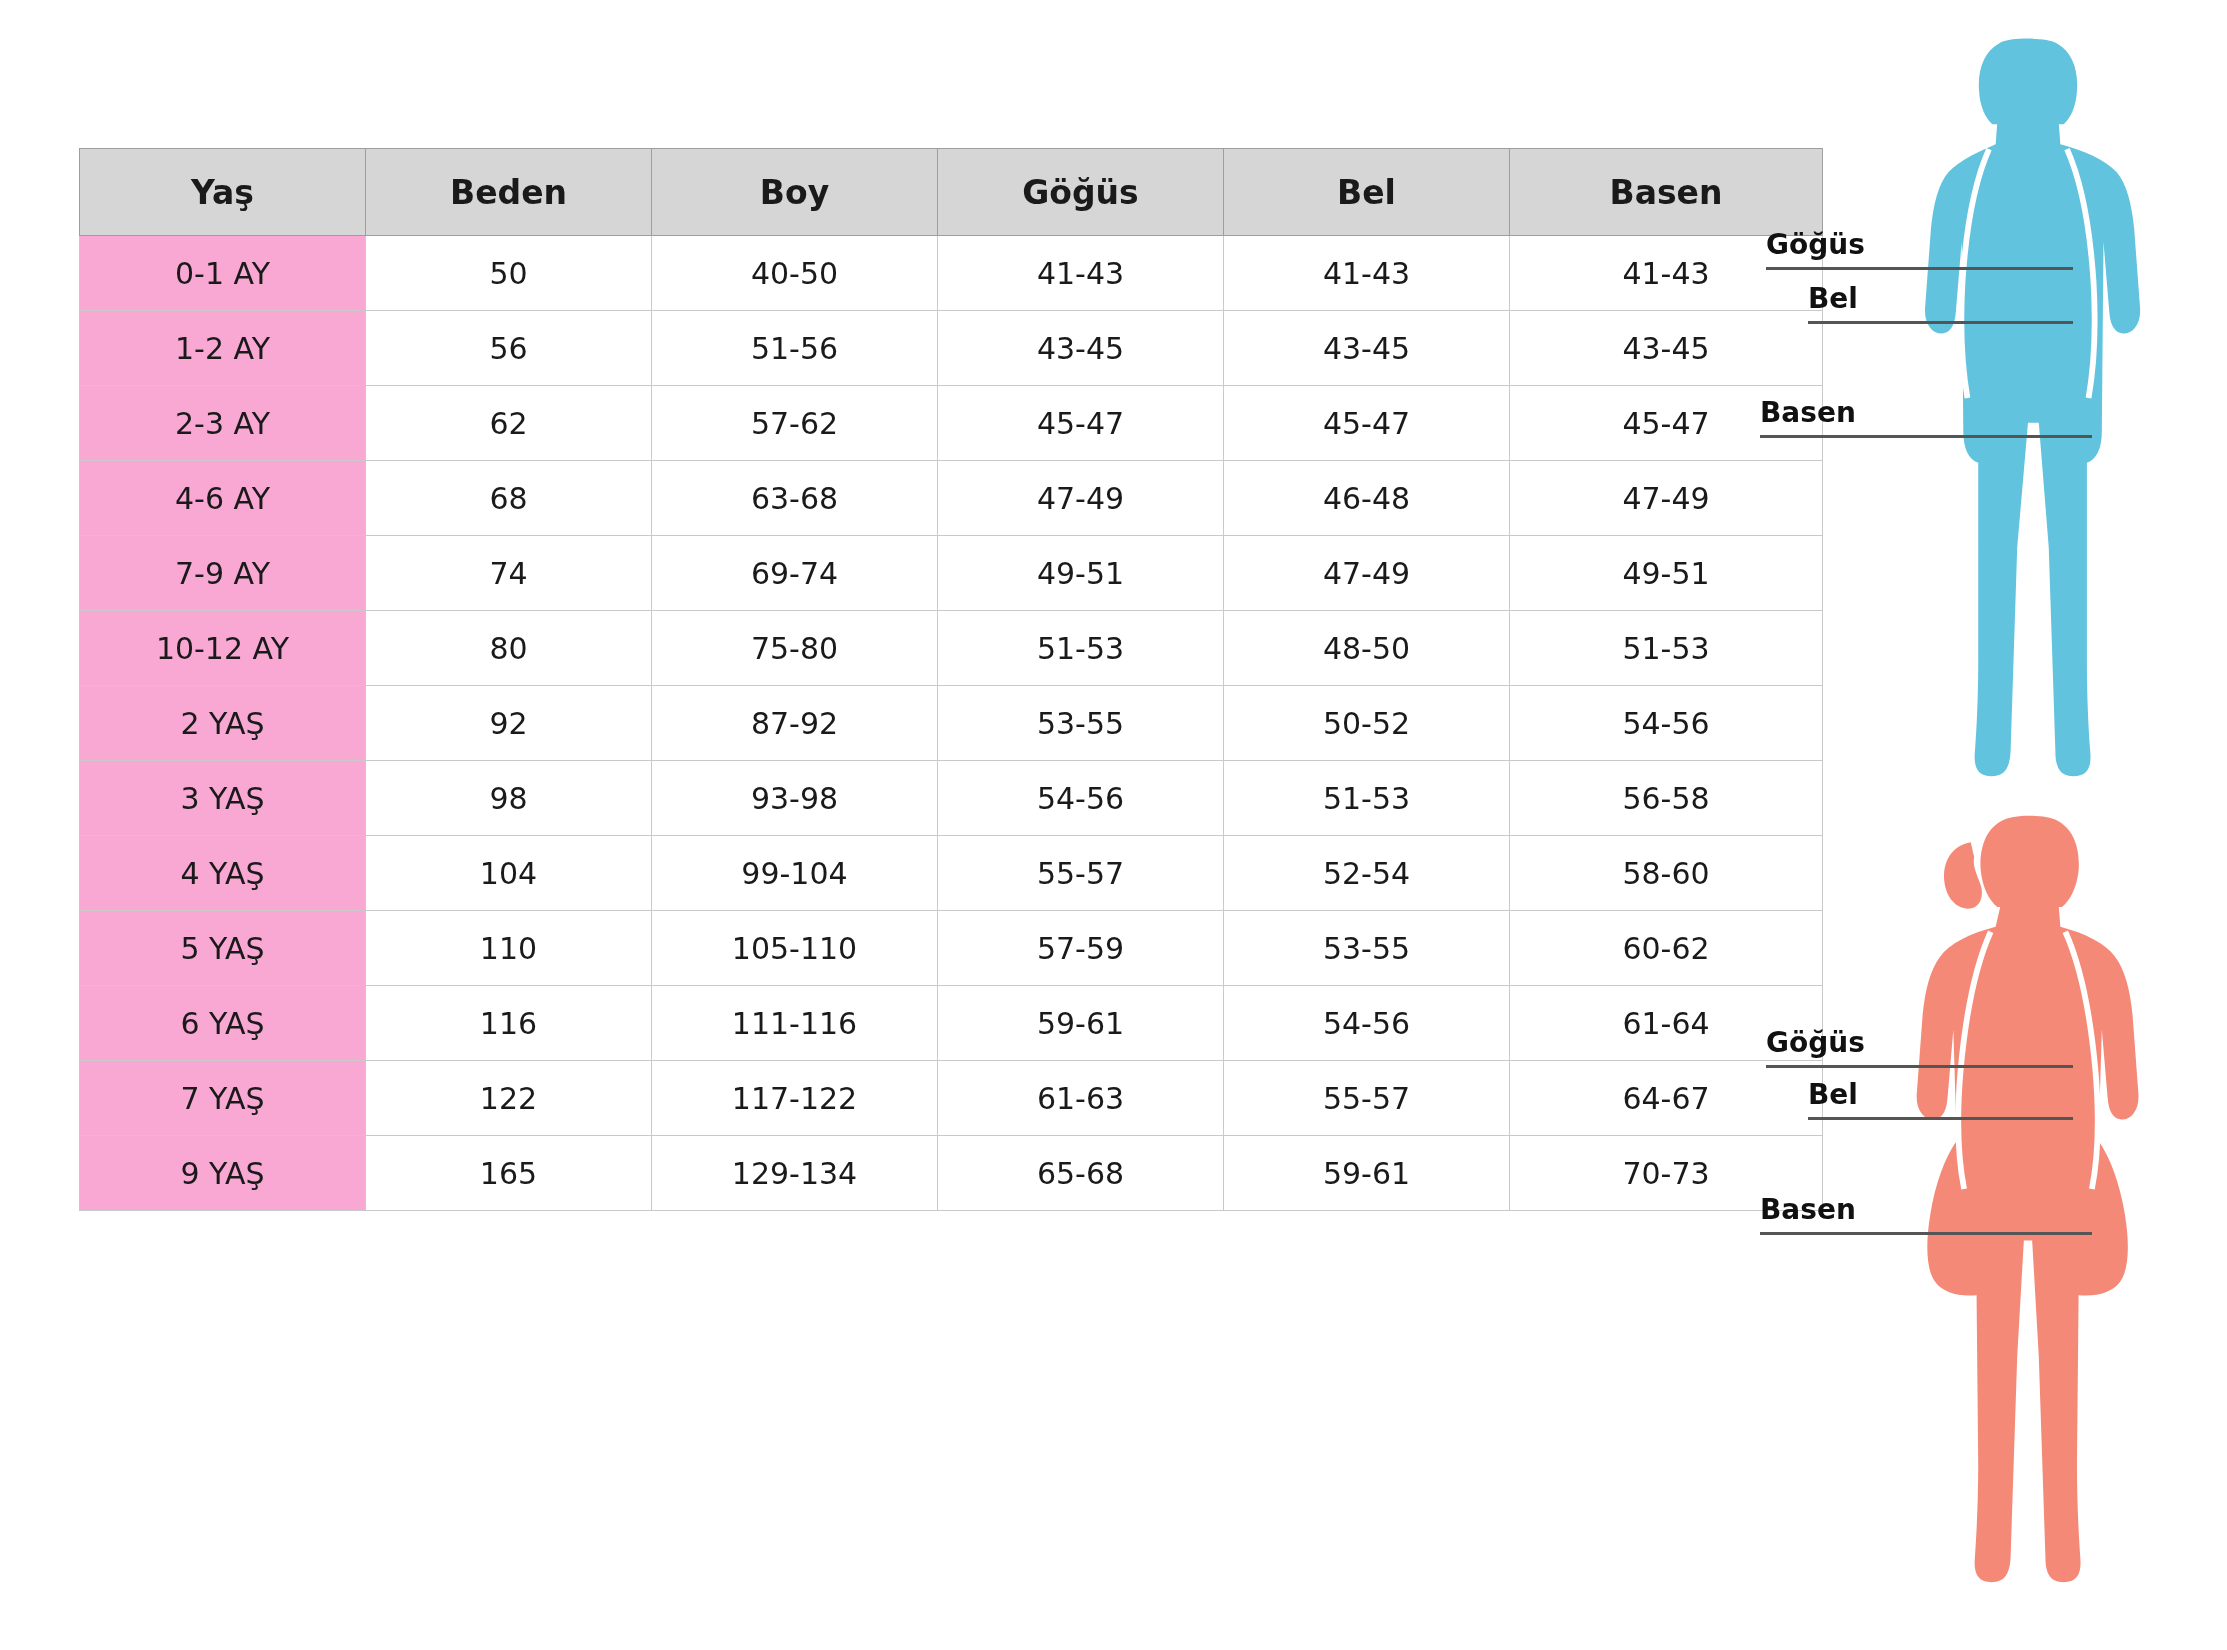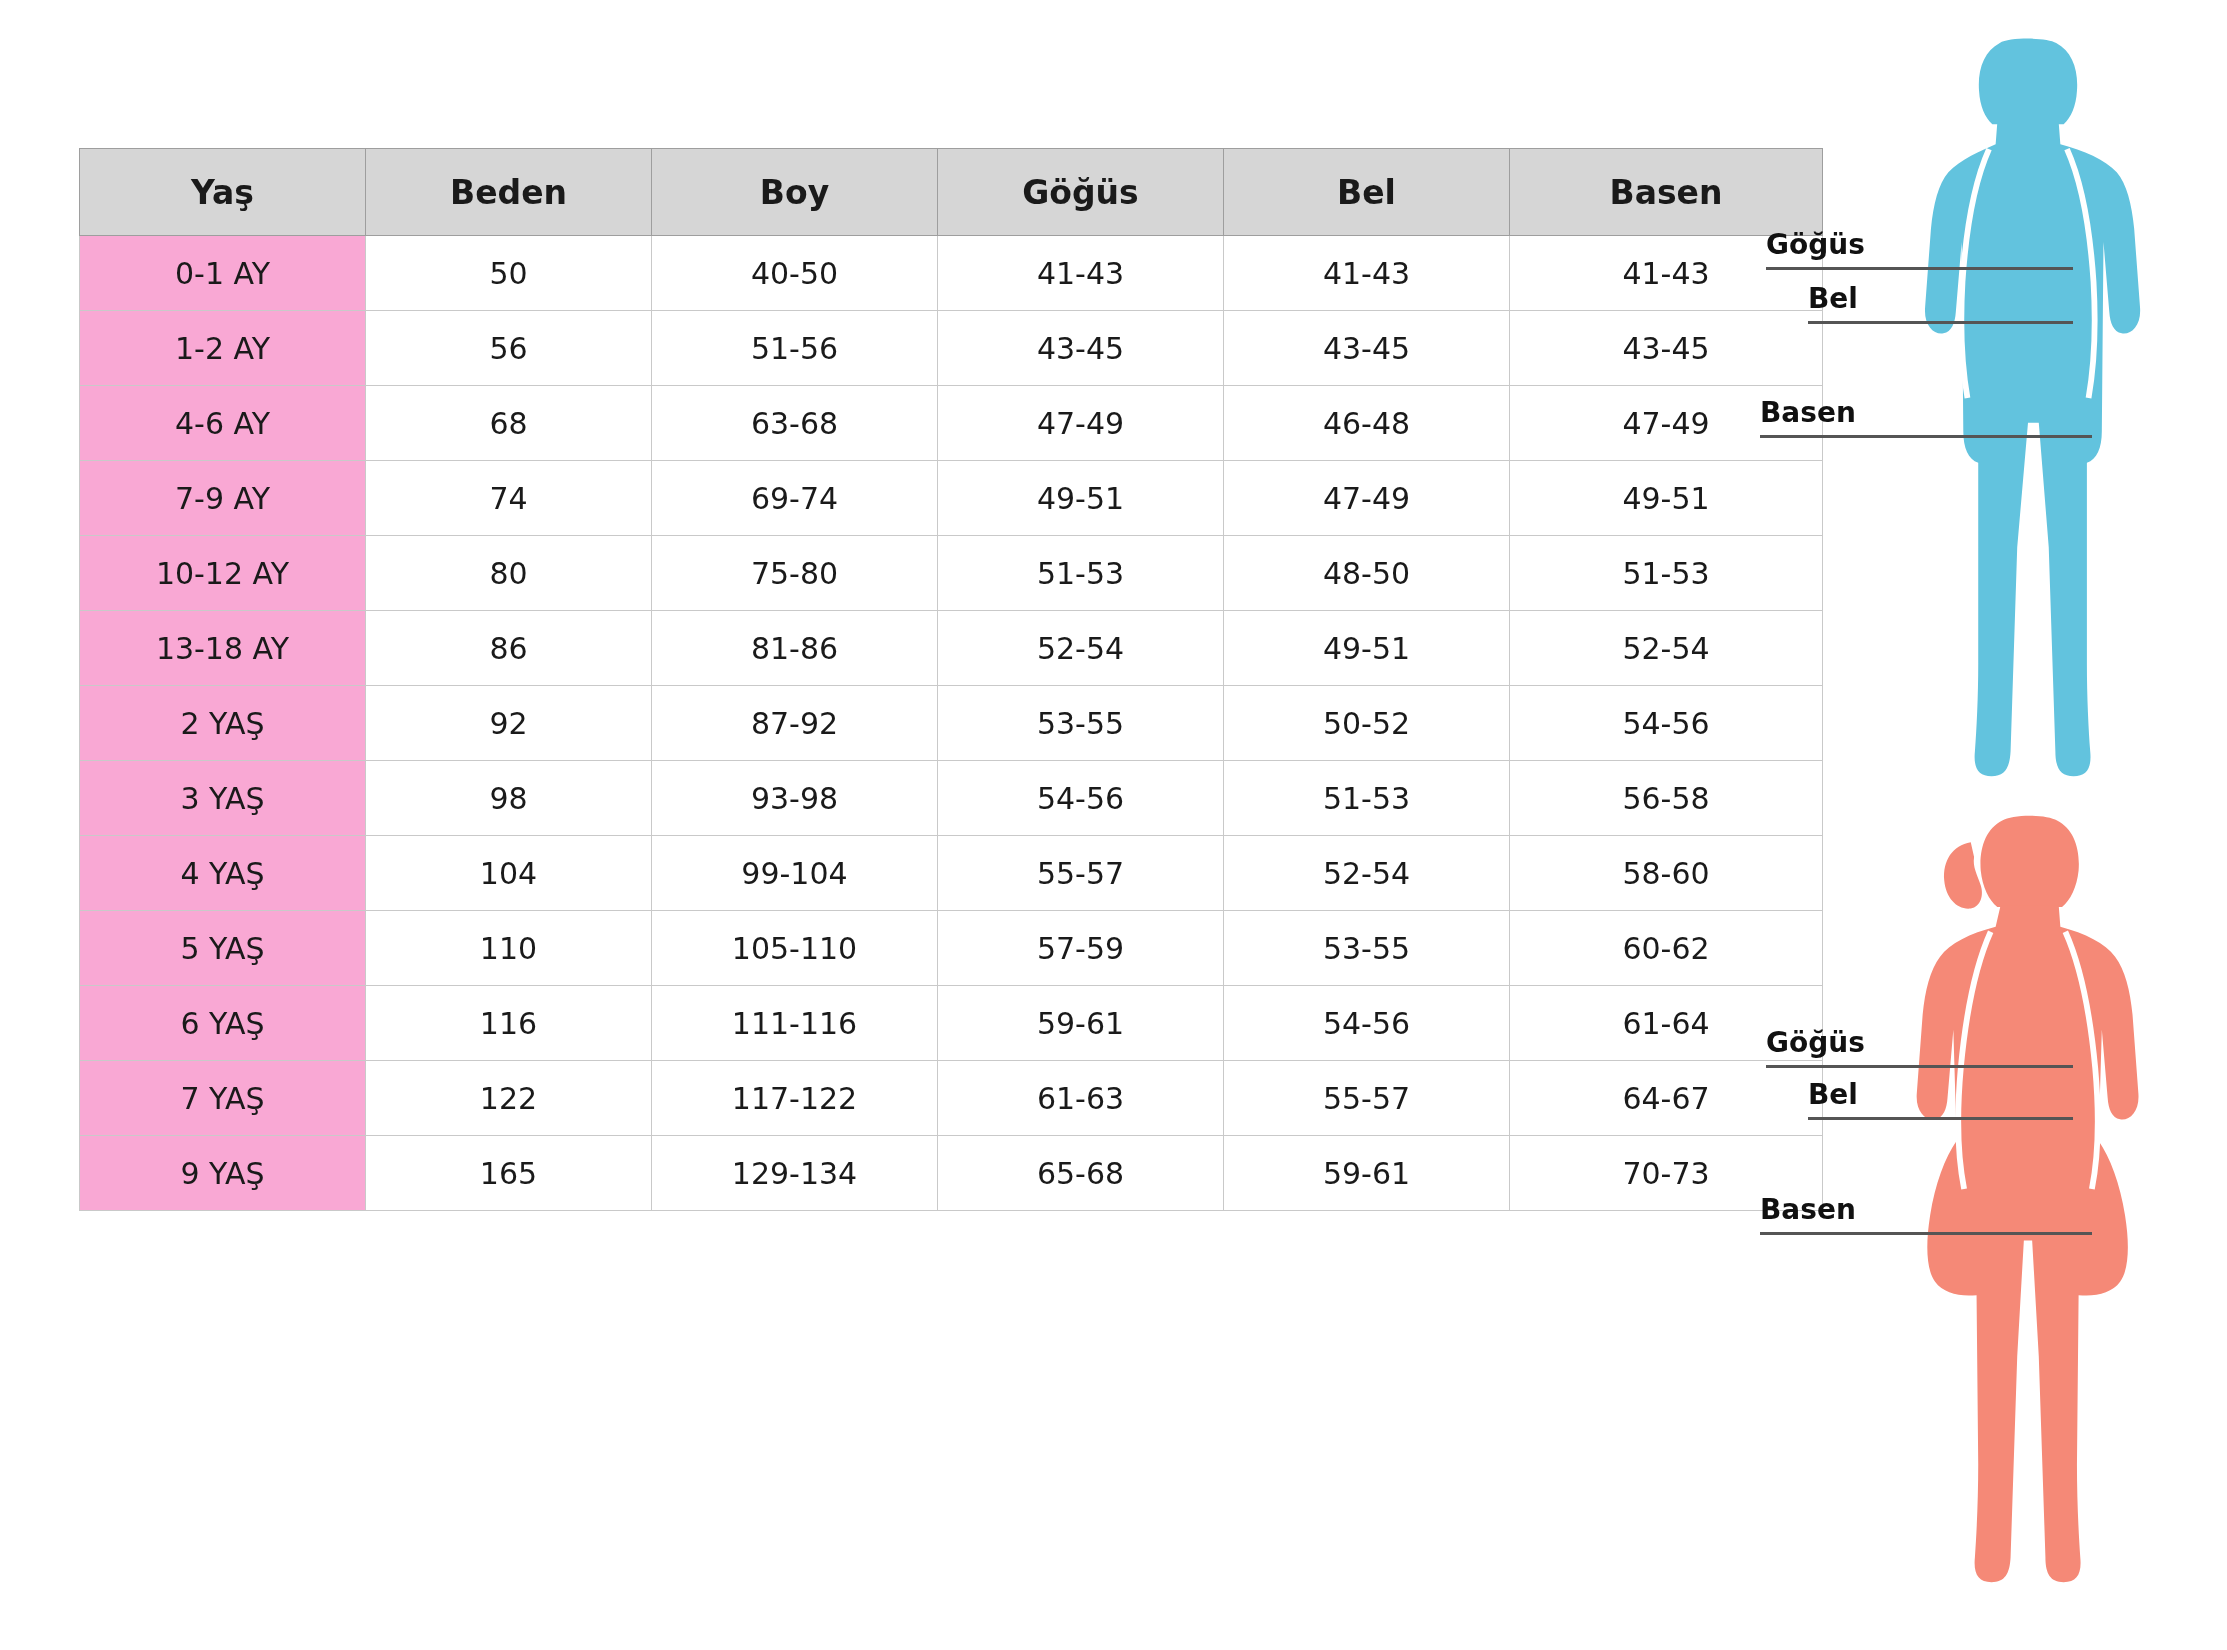--- a/index.html
+++ b/index.html
@@ -154,20 +154,28 @@
         </tr>
         <tr>
           <td class="col-age">1-2 AY</td>
           <td>56</td>
           <td>51-56</td>
           <td>43-45</td>
           <td>43-45</td>
           <td>43-45</td>
         </tr>
         <tr>
+          <td class="col-age">2-3 AY</td>
+          <td>62</td>
+          <td>57-62</td>
+          <td>45-47</td>
+          <td>45-47</td>
+          <td>45-47</td>
+        </tr>
+        <tr>
           <td class="col-age">4-6 AY</td>
           <td>68</td>
           <td>63-68</td>
           <td>47-49</td>
           <td>46-48</td>
           <td>47-49</td>
         </tr>
         <tr>
           <td class="col-age">7-9 AY</td>
           <td>74</td>
@@ -176,28 +184,20 @@
           <td>47-49</td>
           <td>49-51</td>
         </tr>
         <tr>
           <td class="col-age">10-12 AY</td>
           <td>80</td>
           <td>75-80</td>
           <td>51-53</td>
           <td>48-50</td>
           <td>51-53</td>
-        </tr>
-        <tr>
-          <td class="col-age">13-18 AY</td>
-          <td>86</td>
-          <td>81-86</td>
-          <td>52-54</td>
-          <td>49-51</td>
-          <td>52-54</td>
         </tr>
         <tr>
           <td class="col-age">2 YAŞ</td>
           <td>92</td>
           <td>87-92</td>
           <td>53-55</td>
           <td>50-52</td>
           <td>54-56</td>
         </tr>
         <tr>

